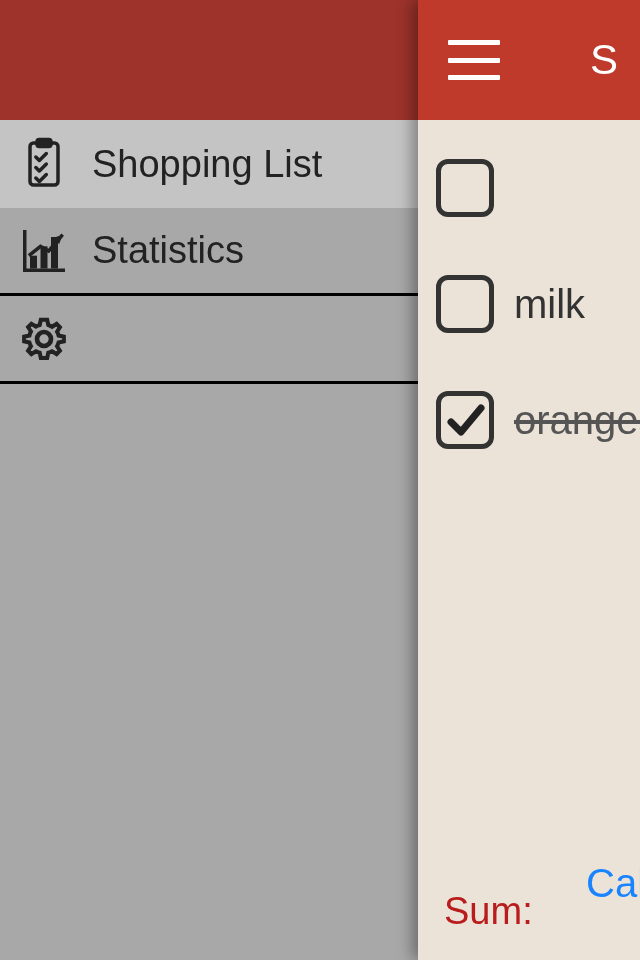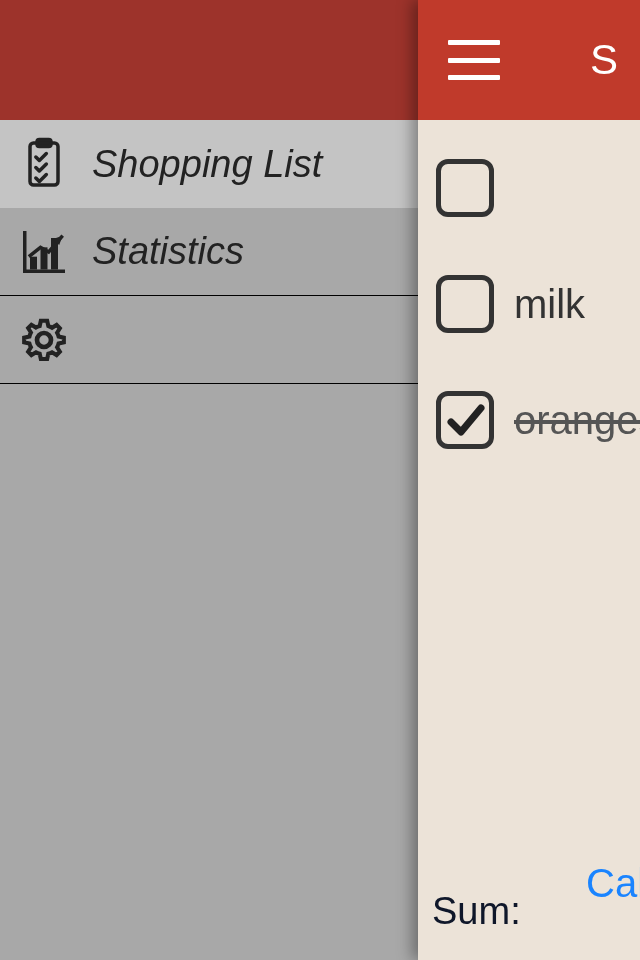--- a/index.html
+++ b/index.html
@@ -12,38 +12,37 @@
       background: #a9a9a9;
     }
 
     
     .sidebar {
       position: absolute;
       top: 0; left: 0;
       width: 640px;
       height: 960px;
       background: #a8a8a8;
-      font-style: italic;
     }
     .sidebar-header {
       height: 120px;
       background: #9d332b;
     }
     .sidebar-list {
       display: flex;
       flex-direction: column;
     }
     .sidebar-item {
       display: flex;
       align-items: center;
       height: 88px;
       padding-left: 16px;
       color: #222;
       font-size: 38px;
-      border-bottom: 1px solid #000000;
+      border-bottom: 3px solid #000000;
     }
     .sidebar-item.selected {
       background: #c4c4c4;
       border-bottom: none;
     }
     .sidebar-item .icon {
       width: 56px;
       height: 56px;
       display: inline-flex;
       align-items: center;
@@ -131,21 +130,21 @@
       bottom: 0;
       left: 0;
       right: 0;
       height: 90px;
       display: flex;
       align-items: center;
       justify-content: space-between;
       padding: 0 14px 8px 14px;
       font-size: 38px;
     }
-    .sum-label { color: #0f172a; }
+    .sum-label { color: #b91c1c; margin-left: 12px; }
     
     .calc-link-visible {
       position: absolute;
       bottom: 54px;
       left: 168px;
       color: #1a84ff;
       font-size: 40px;
       font-weight: 400;
     }
   </style>

